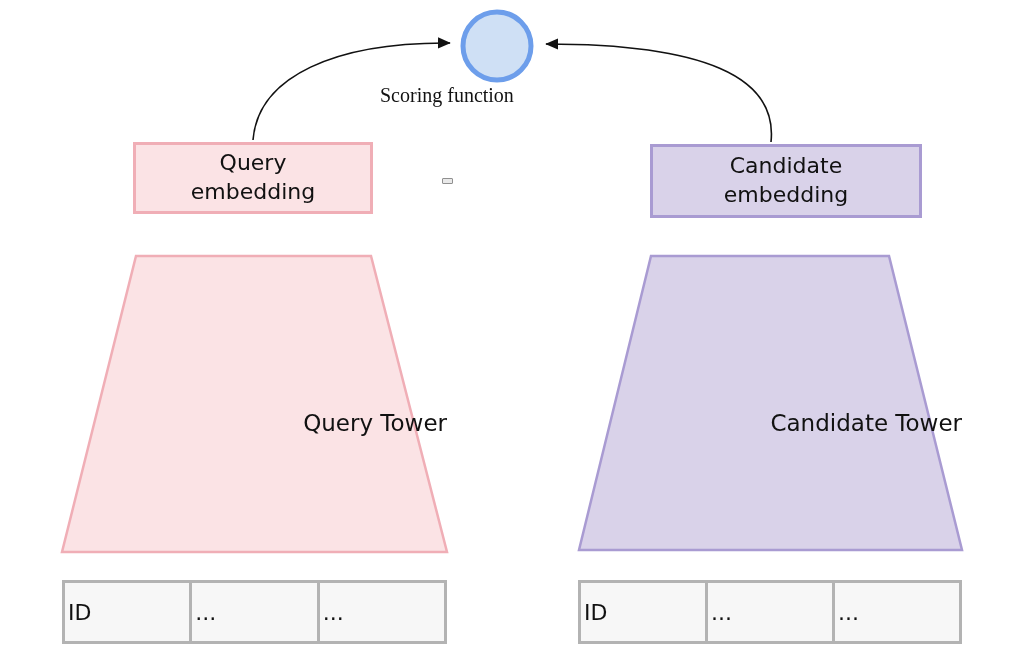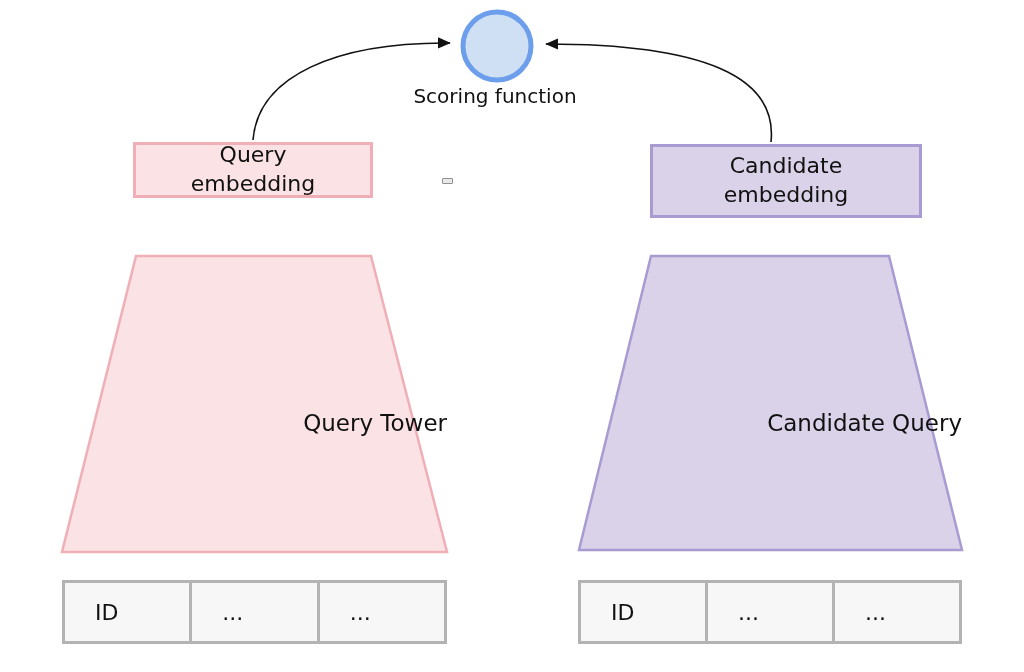--- a/index.html
+++ b/index.html
@@ -32,33 +32,34 @@
     width:1024px;height:672px;
   }
   .query-tower{fill:var(--query-fill);stroke:var(--query-border);stroke-width:2.5;}
   .cand-tower{fill:var(--candidate-fill);stroke:var(--candidate-border);stroke-width:2.5;}
   .scoring-node{fill:var(--scoring-fill);stroke:var(--scoring-border);stroke-width:5;}
   .arrow{fill:none;stroke:var(--arrow);stroke-width:1.6;}
 
   .scoring-label{
     position:absolute;
     left:380px;top:84px;width:230px;
-    text-align:center;
+    text-align:left;
     font-size:20px;
+    font-family:Liberation Serif, serif;
   }
   .embed-box{
     position:absolute;
     display:flex;align-items:center;justify-content:center;
     text-align:center;
     white-space:pre-line;
     font-size:22px;
     line-height:1.3;
   }
   .query-embed{
-    left:133px;top:142px;width:240px;height:56px;
+    left:133px;top:142px;width:240px;height:72px;
     background:var(--query-fill);
     border:3px solid var(--query-border);
   }
   .cand-embed{
     left:650px;top:144px;width:272px;height:74px;
     background:var(--candidate-fill);
     border:3px solid var(--candidate-border);
   }
   .dash{
     position:absolute;
@@ -80,21 +81,21 @@
     top:580px;height:64px;
     display:flex;
     background:var(--table-fill);
     border:3px solid var(--table-border);
   }
   .query-table{left:62px;width:385px;}
   .cand-table{left:578px;width:384px;}
   .cell{
     flex:1;
     display:flex;align-items:center;
-    padding-left:30px;
+    padding-left:3px;
     font-size:22px;
     border-right:3px solid var(--table-border);
   }
   .cell:last-child{border-right:none;}
 </style>
 </head>
 <body>
 
 <div class="canvas">
 
@@ -119,21 +120,21 @@
   <div class="embed-box query-embed">Query
 embedding</div>
 
   <div class="embed-box cand-embed">Candidate
 embedding</div>
 
   <div class="dash"></div>
 
   <div class="tower-label query-tower-label">Query Tower</div>
 
-  <div class="tower-label cand-tower-label">Candidate Query</div>
+  <div class="tower-label cand-tower-label">Candidate Tower</div>
 
   <div class="input-table query-table">
     <div class="cell">ID</div>
     <div class="cell">...</div>
     <div class="cell">...</div>
   </div>
 
   <div class="input-table cand-table">
     <div class="cell">ID</div>
     <div class="cell">...</div>

